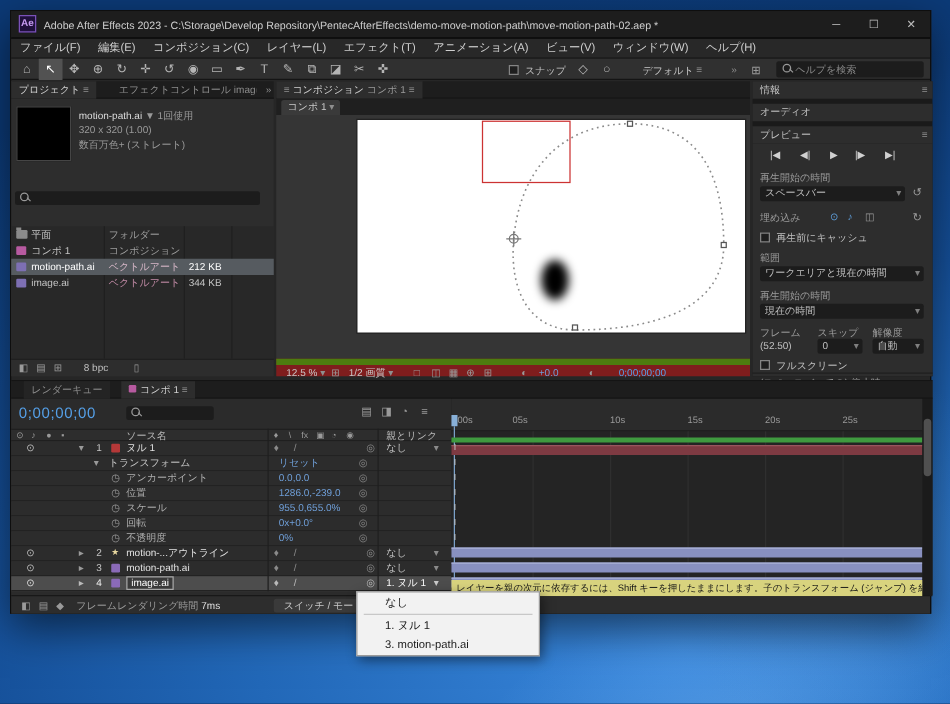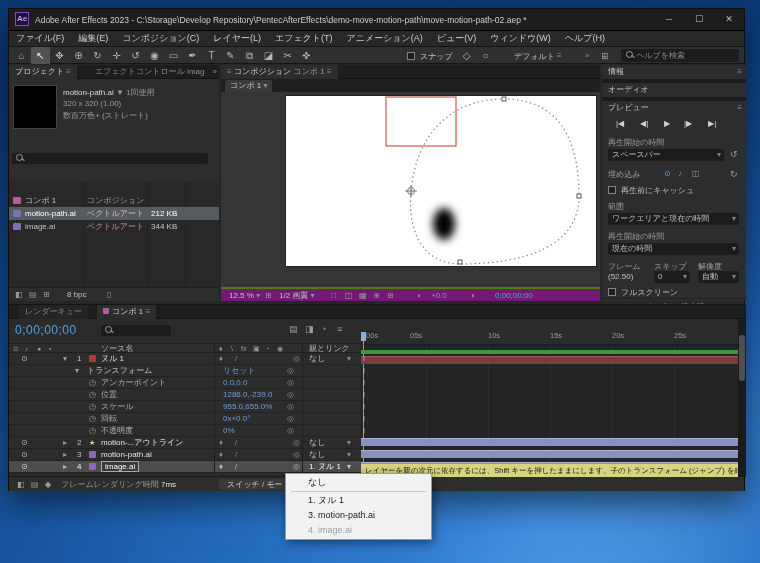--- a/index.html
+++ b/index.html
@@ -96,20 +96,25 @@
       <div class="r" style="left:4px;top:20px;width:44px;height:44px;background:#000;border:1px solid #454545"></div>
       <div class="r nw" style="left:54px;top:22px;font-size:8px;color:#dcdcdc"><span>motion-path.ai</span> <span style="color:#9a9a9a">▼ 1回使用</span></div>
       <div class="r lbl nw" style="left:54px;top:34px">320 x 320 (1.00)</div>
       <div class="r lbl nw" style="left:54px;top:45px">数百万色+ (ストレート)</div>
       <div class="r searchbox" style="left:3px;top:88px;width:196px;height:11px;line-height:11px;padding:0 3px"><span class="mag"></span></div>
 
       <div class="r" style="left:0;top:116px;width:210px;height:106px;background:#282828">
         <div class="colline" style="left:74px;top:0;height:106px"></div>
         <div class="colline" style="left:138px;top:0;height:106px"></div>
         <div class="colline" style="left:176px;top:0;height:106px"></div>
+        <div class="prow" style="top:0">
+          <span class="picon folder"></span>
+          <span class="r" style="left:16px">平面</span>
+          <span class="r" style="left:78px;color:#9f9f9f">フォルダー</span>
+        </div>
         <div class="prow" style="top:13px">
           <span class="chipicon" style="left:4px;top:3px;width:8px;height:7px;background:#b75aa0"></span>
           <span class="r" style="left:16px">コンポ 1</span>
           <span class="r" style="left:78px;color:#9f9f9f">コンポジション</span>
         </div>
         <div class="prow" style="top:26px;background:#565b60;color:#fff">
           <span class="chipicon" style="left:4px;top:3px;width:8px;height:7px;background:#7d6fb3"></span>
           <span class="r" style="left:16px">motion-path.ai</span>
           <span class="r" style="left:78px;color:#d8b8c8">ベクトルアート</span>
           <span class="r" style="left:142px">212 KB</span>
@@ -159,21 +164,21 @@
               <rect x="291" y="98" width="4" height="4"></rect>
               <rect x="172" y="164" width="4" height="4"></rect>
             </g>
             <g stroke="#777" fill="none">
               <circle cx="125" cy="95" r="3.5"></circle>
               <path d="M119,95 h12 M125,89 v12"></path>
             </g>
           </svg>
         </div>
       </div>
-      <div class="r" style="left:0;top:222px;width:379px;height:14px;background:#701a75;border-top:2px solid #4d7c0f;line-height:14px;font-size:8px">
+      <div class="r" style="left:0;top:222px;width:379px;height:14px;background:#7f1d1d;border-top:5px solid #4d7c0f;line-height:14px;font-size:8px">
         <span class="r" style="left:8px"><span>12.5 %</span> <span style="color:#8f8f8f">▾</span></span>
         <span class="r" style="left:44px;color:#9a9a9a">⊞</span>
         <span class="r" style="left:58px"><span>1/2 画質</span> <span style="color:#8f8f8f">▾</span></span>
         <span class="r" style="left:110px;color:#9a9a9a">□</span>
         <span class="r" style="left:124px;color:#9a9a9a">◫</span>
         <span class="r" style="left:138px;color:#9a9a9a">▦</span>
         <span class="r" style="left:152px;color:#9a9a9a">⊕</span>
         <span class="r" style="left:166px;color:#9a9a9a">⊞</span>
         <span class="r" style="left:196px;color:#9a9a9a">◐</span>
         <span class="r blue" style="left:210px">+0.0</span>
@@ -389,15 +394,14 @@
       <div class="r" style="left:210px;top:2px;height:11px;line-height:11px;background:#3a3a3a;border-radius:2px;padding:0 8px;font-size:8px;color:#c8c8c8">スイッチ / モード</div>
     </div>
 
   </div>
 
   <div class="popup">
     <div class="pitem">なし</div>
     <div class="psep"></div>
     <div class="pitem">1. ヌル 1</div>
     <div class="pitem">3. motion-path.ai</div>
-    <div class="pitem pdis">4. image.ai</div>
   </div>
 </div>
 
 </body></html>

